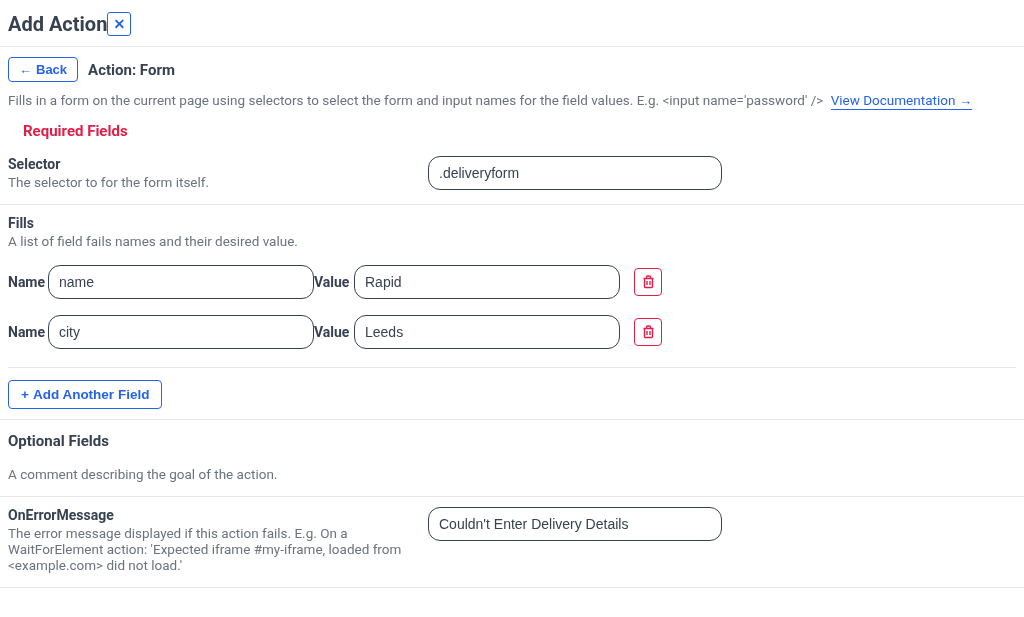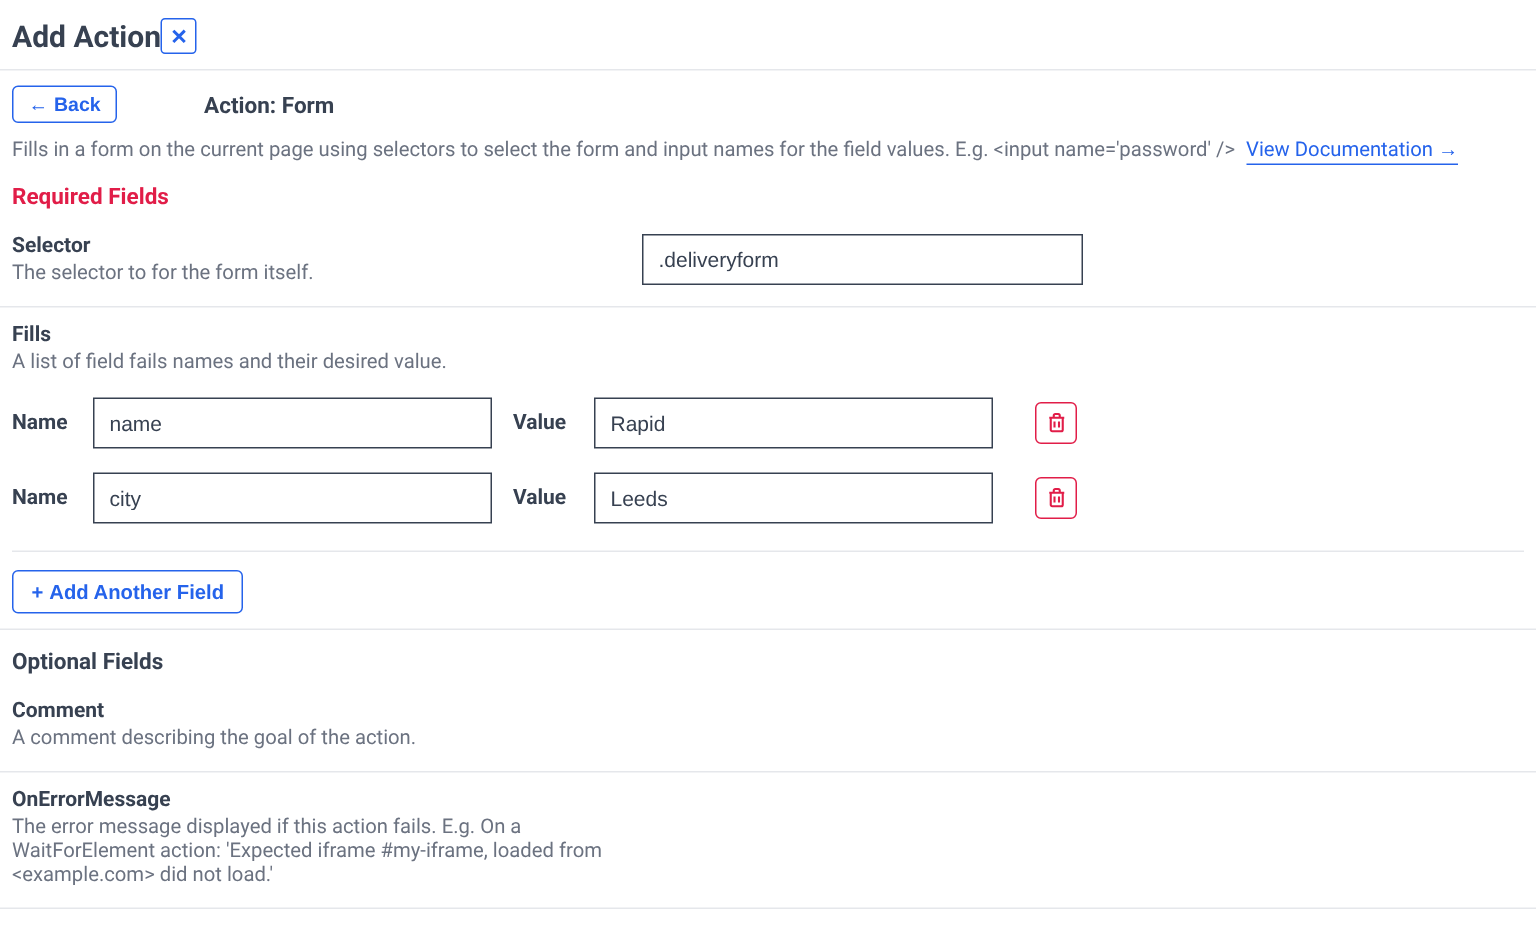--- a/index.html
+++ b/index.html
@@ -56,39 +56,39 @@
     font-weight: 600;
     cursor: pointer;
     display: inline-flex;
     align-items: center;
     gap: 4px;
   }
   .action-label {
     font-weight: 700;
     font-size: 15px;
     color: #374151;
-    margin-left: 48px;
   }
   .description {
     padding: 4px 8px 8px 8px;
     color: #6b7280;
     font-size: 13.5px;
   }
   .doc-link {
     color: #2563eb;
     border-bottom: 1.5px solid #2563eb;
     padding-bottom: 1px;
     cursor: pointer;
     margin-left: 4px;
   }
   .req-title {
     color: #e11d48;
     font-weight: 700;
     font-size: 15px;
     padding: 6px 8px;
+    margin-left: 15px;
   }
   .opt-title {
     color: #374151;
     font-weight: 700;
     font-size: 15px;
     padding: 12px 8px 6px 8px;
   }
   .field-block {
     display: flex;
     padding: 10px 8px 14px 8px;
@@ -104,38 +104,38 @@
     color: #374151;
     margin-bottom: 2px;
   }
   .field-desc {
     color: #6b7280;
     font-size: 13.5px;
   }
   .text-input {
     height: 34px;
     border: 1.5px solid #374151;
-    border-radius: 0;
+    border-radius: 12px;
     padding: 0 10px;
     font-size: 14px;
     color: #374151;
     background: #fff;
     outline: none;
   }
   .text-input.narrow { width: 294px; }
   .text-input.nv { width: 266px; }
 
   .fields-section {
     padding: 10px 8px;
     border-bottom: 1px solid #e5e7eb;
   }
   .nv-row {
     display: flex;
     align-items: center;
-    gap: 14px;
+    gap: 0;
     margin-top: 16px;
   }
   .nv-label {
     font-weight: 700;
     font-size: 14px;
     width: 40px;
   }
   .delete-btn {
     width: 28px;
     height: 28px;
@@ -243,27 +243,27 @@
       <span>+</span>
       <span>Add Another Field</span>
     </button>
   </div>
 </div>
 
 <div class="opt-title">Optional Fields</div>
 
 <div class="field-block">
   <div class="field-meta">
-    <div class="field-label">Comment</div>
     <div class="field-desc">A comment describing the goal of the action.</div>
   </div>
 </div>
 
 <div class="field-block">
   <div class="field-meta">
     <div class="field-label">OnErrorMessage</div>
     <div class="field-desc">The error message displayed if this action fails. E.g. On a WaitForElement action: 'Expected iframe #my-iframe, loaded from &lt;example.com&gt; did not load.'</div>
   </div>
+  <input class="text-input narrow" value="Couldn't Enter Delivery Details" style="">
 </div>
 
 <div class="footer">
   
 </div>
 
 </body></html>

